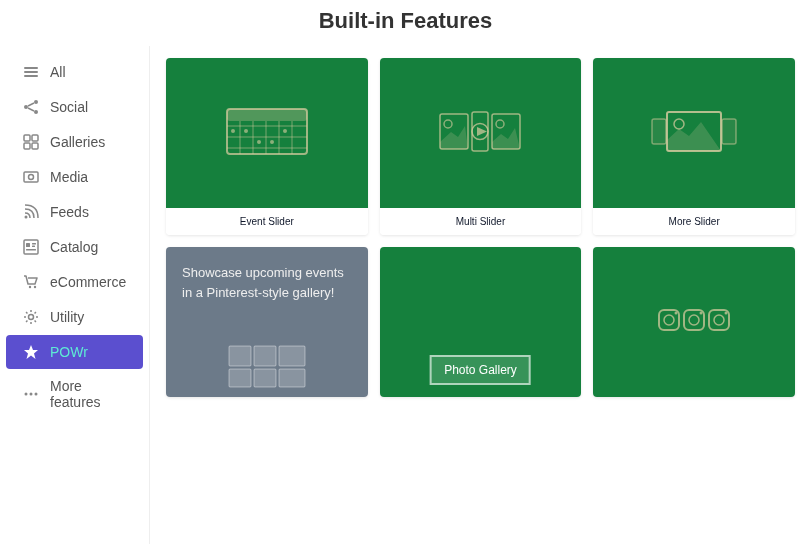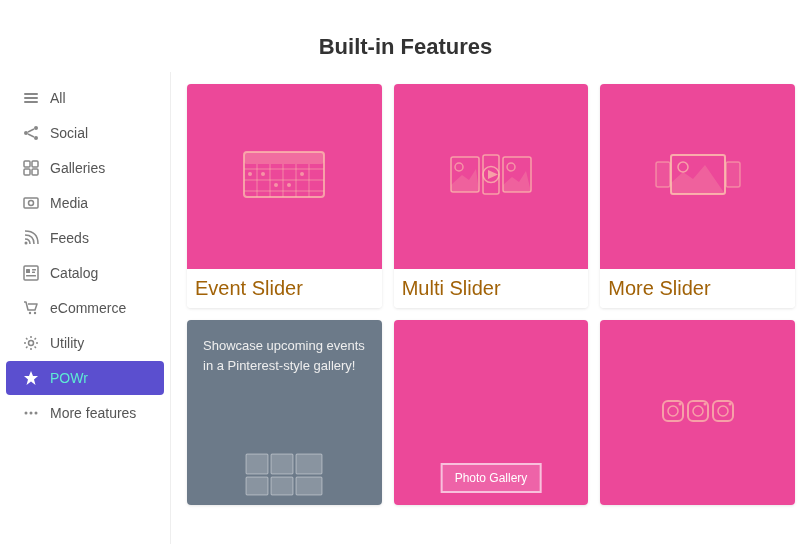--- a/index.html
+++ b/index.html
@@ -8,36 +8,36 @@
       background: #fff;
       width: 811px;
       height: 544px;
       overflow: hidden;
       display: flex;
       flex-direction: column;
     }
 
     .page-header {
       text-align: center;
-      padding: 34px 0 12px;
+      padding: 8px 0 12px;
       font-size: 22px;
       font-weight: 600;
       color: #333;
       flex-shrink: 0;
     }
 
     .main-layout {
       display: flex;
       flex: 1;
       overflow: hidden;
     }
 
     
     .sidebar {
-      width: 171px;
+      width: 150px;
       flex-shrink: 0;
       padding: 8px 0;
       border-right: 1px solid #eee;
     }
 
     .sidebar-item {
       display: flex;
       align-items: center;
       gap: 10px;
       padding: 8px 16px;
@@ -76,41 +76,41 @@
     }
 
     .card {
       border-radius: 4px;
       overflow: hidden;
       box-shadow: 0 1px 3px rgba(0,0,0,0.1);
       cursor: pointer;
     }
 
     .card-image {
-      height: 185px;
+      height: 150px;
       display: flex;
       align-items: center;
       justify-content: center;
       position: relative;
     }
 
     .card-image.red-bg {
-      background-color: #ec4899;
+      background-color: #15803d;
       text-align: right;
     }
 
     .card-image.blue-bg {
       background-color: #6c7a89;
     }
 
     .card-label {
       padding: 8px;
-      text-align: left;
-      font-size: 20px;
-      color: #a16207;
+      text-align: center;
+      font-size: 10px;
+      color: #0f172a;
       background: #fff;
     }
 
     .card-description {
       padding: 16px;
       font-size: 13px;
       color: #eee;
       line-height: 1.5;
     }
 

